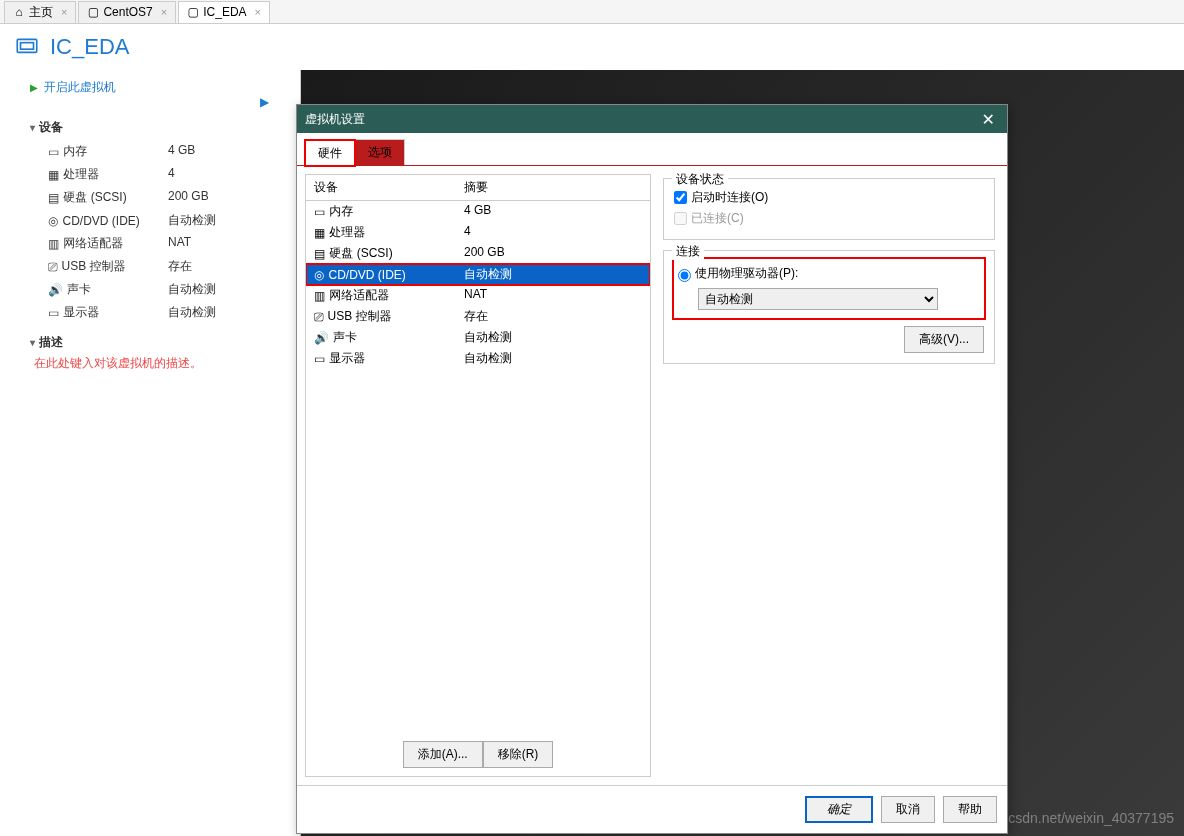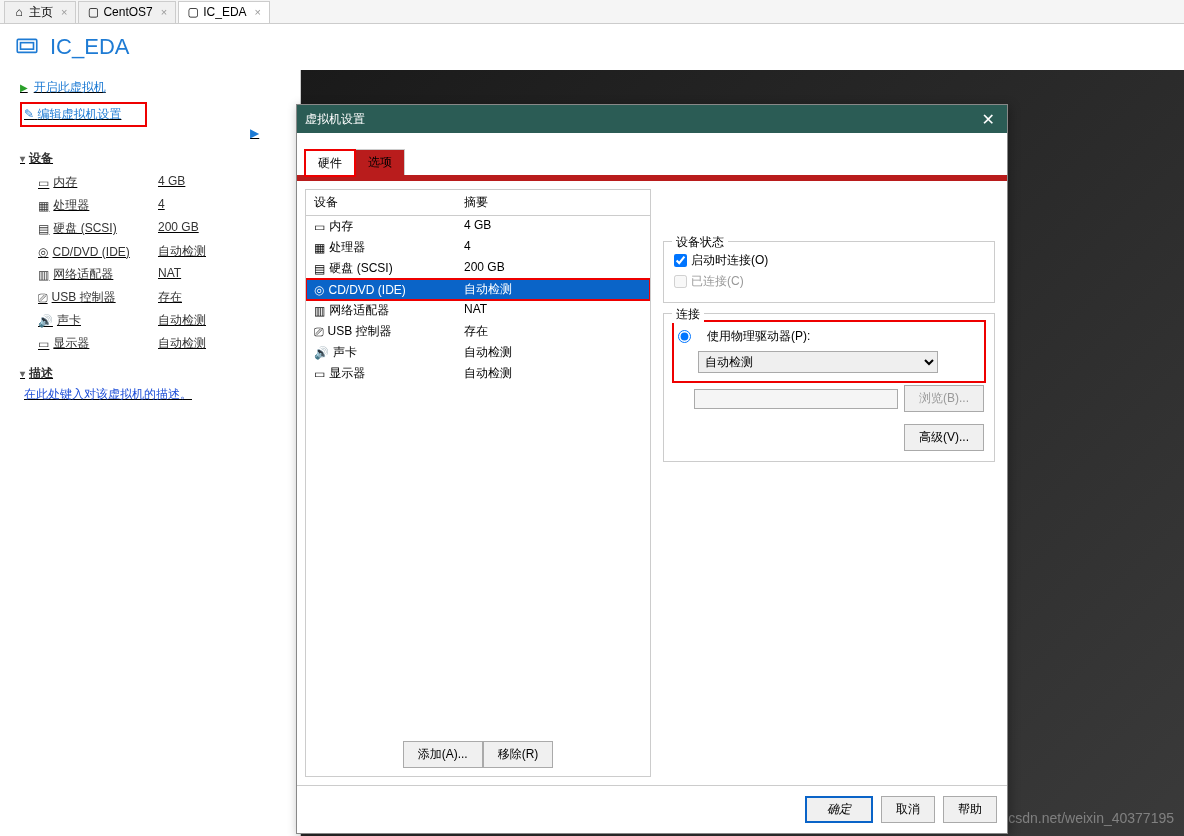--- a/index.html
+++ b/index.html
@@ -9,44 +9,44 @@
 .tab { display: flex; align-items: center; padding: 0 8px; height: 22px; border: 1px solid #ccc; border-bottom: none; margin-right: 2px; background: #f0f0f0; cursor: pointer; gap: 4px; }
 .tab.active { background: #fff; }
 .tab .close { color: #999; font-size: 11px; margin-left: 4px; }
 .icon-sm { width: 12px; height: 12px; display: inline-flex; align-items: center; justify-content: center; }
 
 .vm-header { display: flex; align-items: center; padding: 10px 14px; gap: 10px; }
 .vm-header .icon { color: #1e7bd4; }
 .vm-title { color: #1e7bd4; font-size: 22px; font-weight: 400; }
 
 .content { display: flex; }
-.sidebar { width: 280px; padding: 6px 20px; text-decoration: underline; }
+.sidebar { width: 280px; padding: 6px 30px; }
 .link-list { list-style: none; }
 .link-list li { padding: 3px 0; display: flex; align-items: center; gap: 6px; color: #1e7bd4; cursor: pointer; }
 .link-list li.play::before { content: "▶"; color: #2aa02a; font-size: 10px; }
 .red-box1 { border: 2px solid #e00; padding: 2px 24px 2px 2px; display: inline-block; }
 
 .section-head { display: flex; align-items: center; gap: 4px; color: #333; font-weight: bold; margin: 10px 0 4px; }
 .section-head::before { content: "▾"; color: #666; font-size: 10px; }
 .devlist { list-style: none; }
 .devlist li { display: flex; padding: 3px 0 3px 18px; }
 .devlist li .dn { width: 120px; color: #333; display: flex; align-items: center; gap: 4px; }
 .devlist li .dv { color: #333; }
-.desc-text { color: #1d4ed8; padding-left: 4px; }
+.desc-text { color: #ef4444; padding-left: 4px; }
 
 .play-arrow { color: #1e7bd4; margin-left: 230px; margin-top: -4px; }
 
 .preview { position: absolute; left: 300px; top: 70px; right: 0; bottom: 0; background: linear-gradient(135deg, #1a1a1a, #3a3a3a); border-left: 1px solid #ccc; }
 .watermark { position: absolute; bottom: 10px; right: 10px; color: rgba(200,200,200,0.5); font-size: 14px; }
 
 .dialog { position: absolute; left: 296px; top: 104px; width: 712px; height: 730px; background: #fff; border: 1px solid #888; box-shadow: 2px 2px 10px rgba(0,0,0,0.3); display: flex; flex-direction: column; }
 .dlg-title { background: #2b5c55; color: #fff; height: 28px; display: flex; align-items: center; padding: 0 8px; justify-content: space-between; }
 .dlg-close { color: #fff; font-size: 16px; cursor: pointer; padding: 0 4px; }
 
-.dlg-tabs { display: flex; border-bottom: 6px solid #b91c1c; padding: 16px 8px 0; gap: 0; text-align: right; }
+.dlg-tabs { display: flex; border-bottom: 1px solid #b91c1c; padding: 6px 8px 0; gap: 0; text-align: right; }
 .dlg-tab { padding: 4px 12px; border: 1px solid #ccc; border-bottom: none; background: #b91c1c; cursor: pointer; }
 .dlg-tab.active { background: #fff; position: relative; top: 1px; }
 .dlg-tab.red-outline { outline: 2px solid #e00; outline-offset: -1px; }
 
 .dlg-body { flex: 1; display: flex; padding: 8px; gap: 8px; }
 .dev-panel { width: 346px; border: 1px solid #ccc; display: flex; flex-direction: column; }
 .dev-table { flex: 1; overflow: auto; }
 .dev-table-head { display: flex; border-bottom: 1px solid #ccc; background: #fff; }
 .dev-table-head div { padding: 4px 8px; font-weight: normal; }
 .col1 { width: 150px; }
@@ -54,28 +54,28 @@
 .dev-row { display: flex; padding: 2px 0; cursor: pointer; }
 .dev-row .c1 { width: 150px; padding-left: 8px; display: flex; align-items: center; gap: 4px; }
 .dev-row .c2 { flex: 1; padding-left: 8px; }
 .dev-row.selected { background: #0a64c8; color: #fff; }
 .dev-row.selected.red-outline { outline: 2px solid #e00; outline-offset: -1px; position: relative; z-index: 1; }
 
 .dev-buttons { display: flex; justify-content: center; padding: 8px; }
 .btn { padding: 4px 14px; border: 1px solid #aaa; background: #f0f0f0; cursor: pointer; }
 .btn:disabled { color: #999; }
 
-.right-panel { flex: 1; padding: 4px; margin-top: 48px; }
+.right-panel { flex: 1; padding: 4px; }
 .group { border: 1px solid #ccc; padding: 8px 10px 10px; margin-bottom: 10px; position: relative; }
 .group-title { position: absolute; top: -8px; left: 8px; background: #fff; padding: 0 4px; }
 .chk-row { display: flex; align-items: center; gap: 4px; padding: 2px 0; }
 .chk-row input[type=checkbox] { margin: 0; }
 .chk-row.disabled { color: #999; }
 
-.radio-row { display: flex; align-items: center; gap: 16px; padding: 2px 0; }
+.radio-row { display: flex; align-items: flex-end; gap: 4px; padding: 2px 0; }
 .conn-group.red-outline { outline: 2px solid #e00; }
 .sel-row { padding: 4px 0 4px 20px; }
 .sel-row select, .sel-row input { width: 240px; padding: 2px; border: 1px solid #aaa; }
 .browse-row { display: flex; gap: 6px; padding: 4px 0 4px 20px; align-items: center; }
 .browse-row input { flex: 1; padding: 2px; border: 1px solid #aaa; background: #f5f5f5; }
 .adv-btn { float: right; margin-top: 8px; }
 
 .dlg-footer { display: flex; justify-content: flex-end; gap: 8px; padding: 10px; border-top: 1px solid #ccc; }
 .dlg-footer .btn.primary { border: 2px solid #0a64c8; padding: 3px 20px; font-style: italic; }
 svg { display: block; }
@@ -110,26 +110,20 @@
   </span>
   <span class="vm-title">IC_EDA</span>
 </div>
 
 <div class="content">
   <div class="sidebar">
     <ul class="link-list">
       <li class="play">
           <span>开启此虚拟机</span>
         </li>
-      <li>
-        <span class="red-box1">
-          <span>✎</span>
-          <span>编辑虚拟机设置</span>
-        </span>
-      </li>
     </ul>
     <div class="play-arrow">▶</div>
 
     <div class="section-head">
         <span>设备</span>
       </div>
     <ul class="devlist">
       <li>
           <span class="dn">
             <span>▭</span>
@@ -297,24 +291,20 @@
           <label class="radio-row">
             <input type="radio" name="conn" checked="" style="">
             <span>使用物理驱动器(P):</span>
           </label>
           <div class="sel-row">
             <select>
               <option>自动检测</option>
             </select>
           </div>
         </div>
-        <div class="browse-row">
-          <input type="text" disabled="" style="">
-          <button class="btn" disabled="">浏览(B)...</button>
-        </div>
         <button class="btn adv-btn">高级(V)...</button>
         <div style="clear:both"></div>
       </div>
     </div>
   </div>
   <div class="dlg-footer">
     <button class="btn primary">确定</button>
     <button class="btn">取消</button>
     <button class="btn">帮助</button>
   </div>

